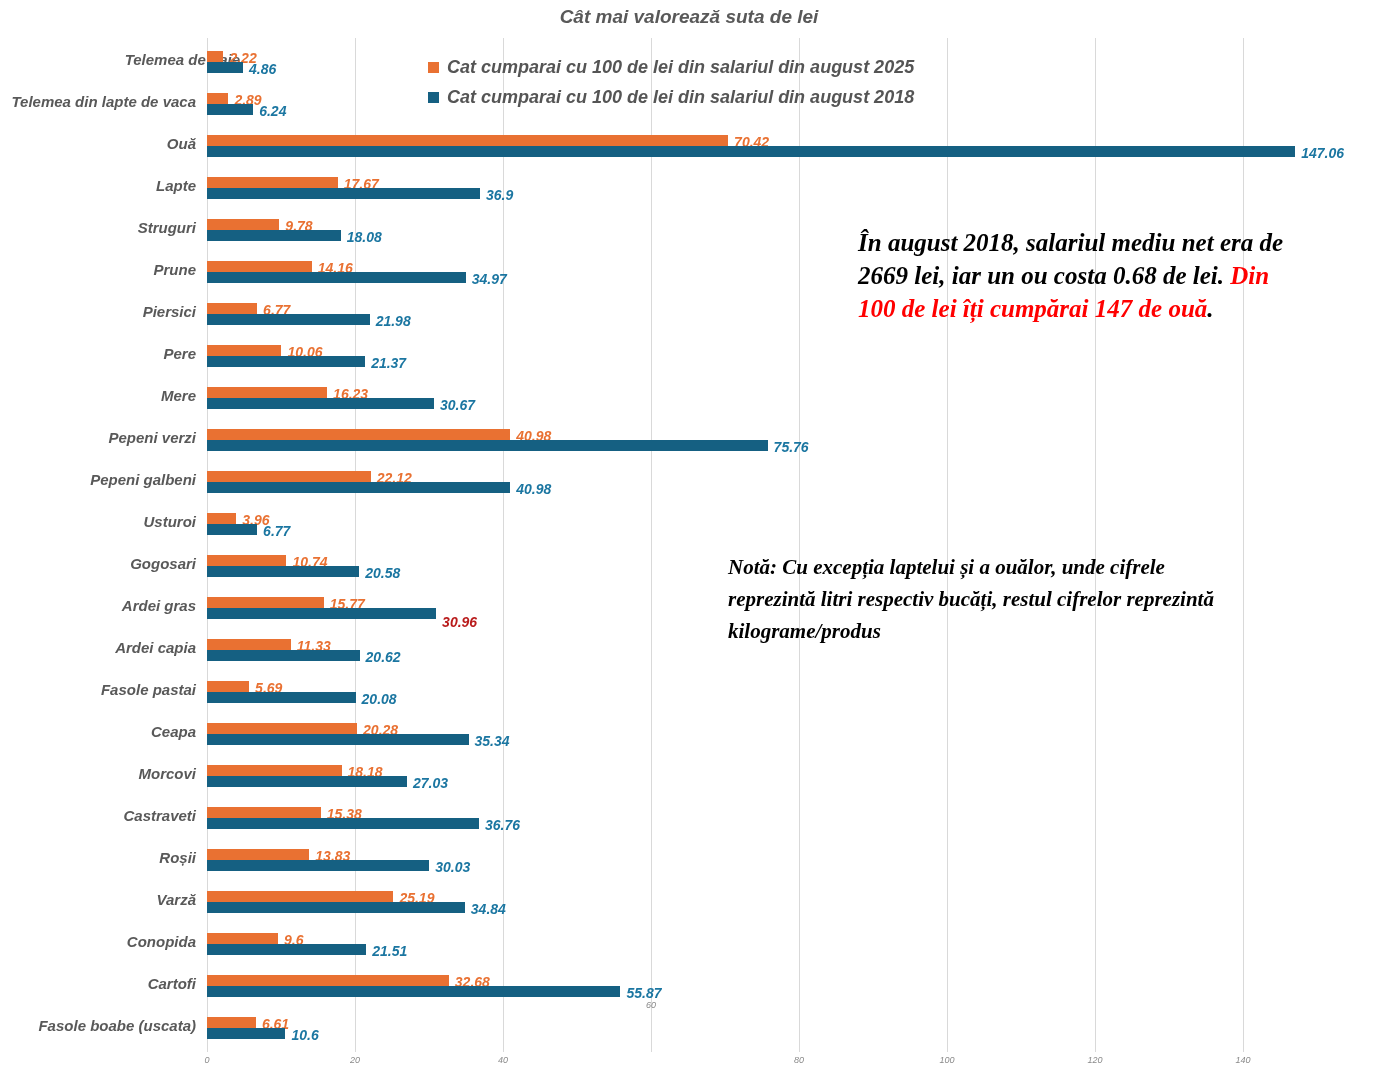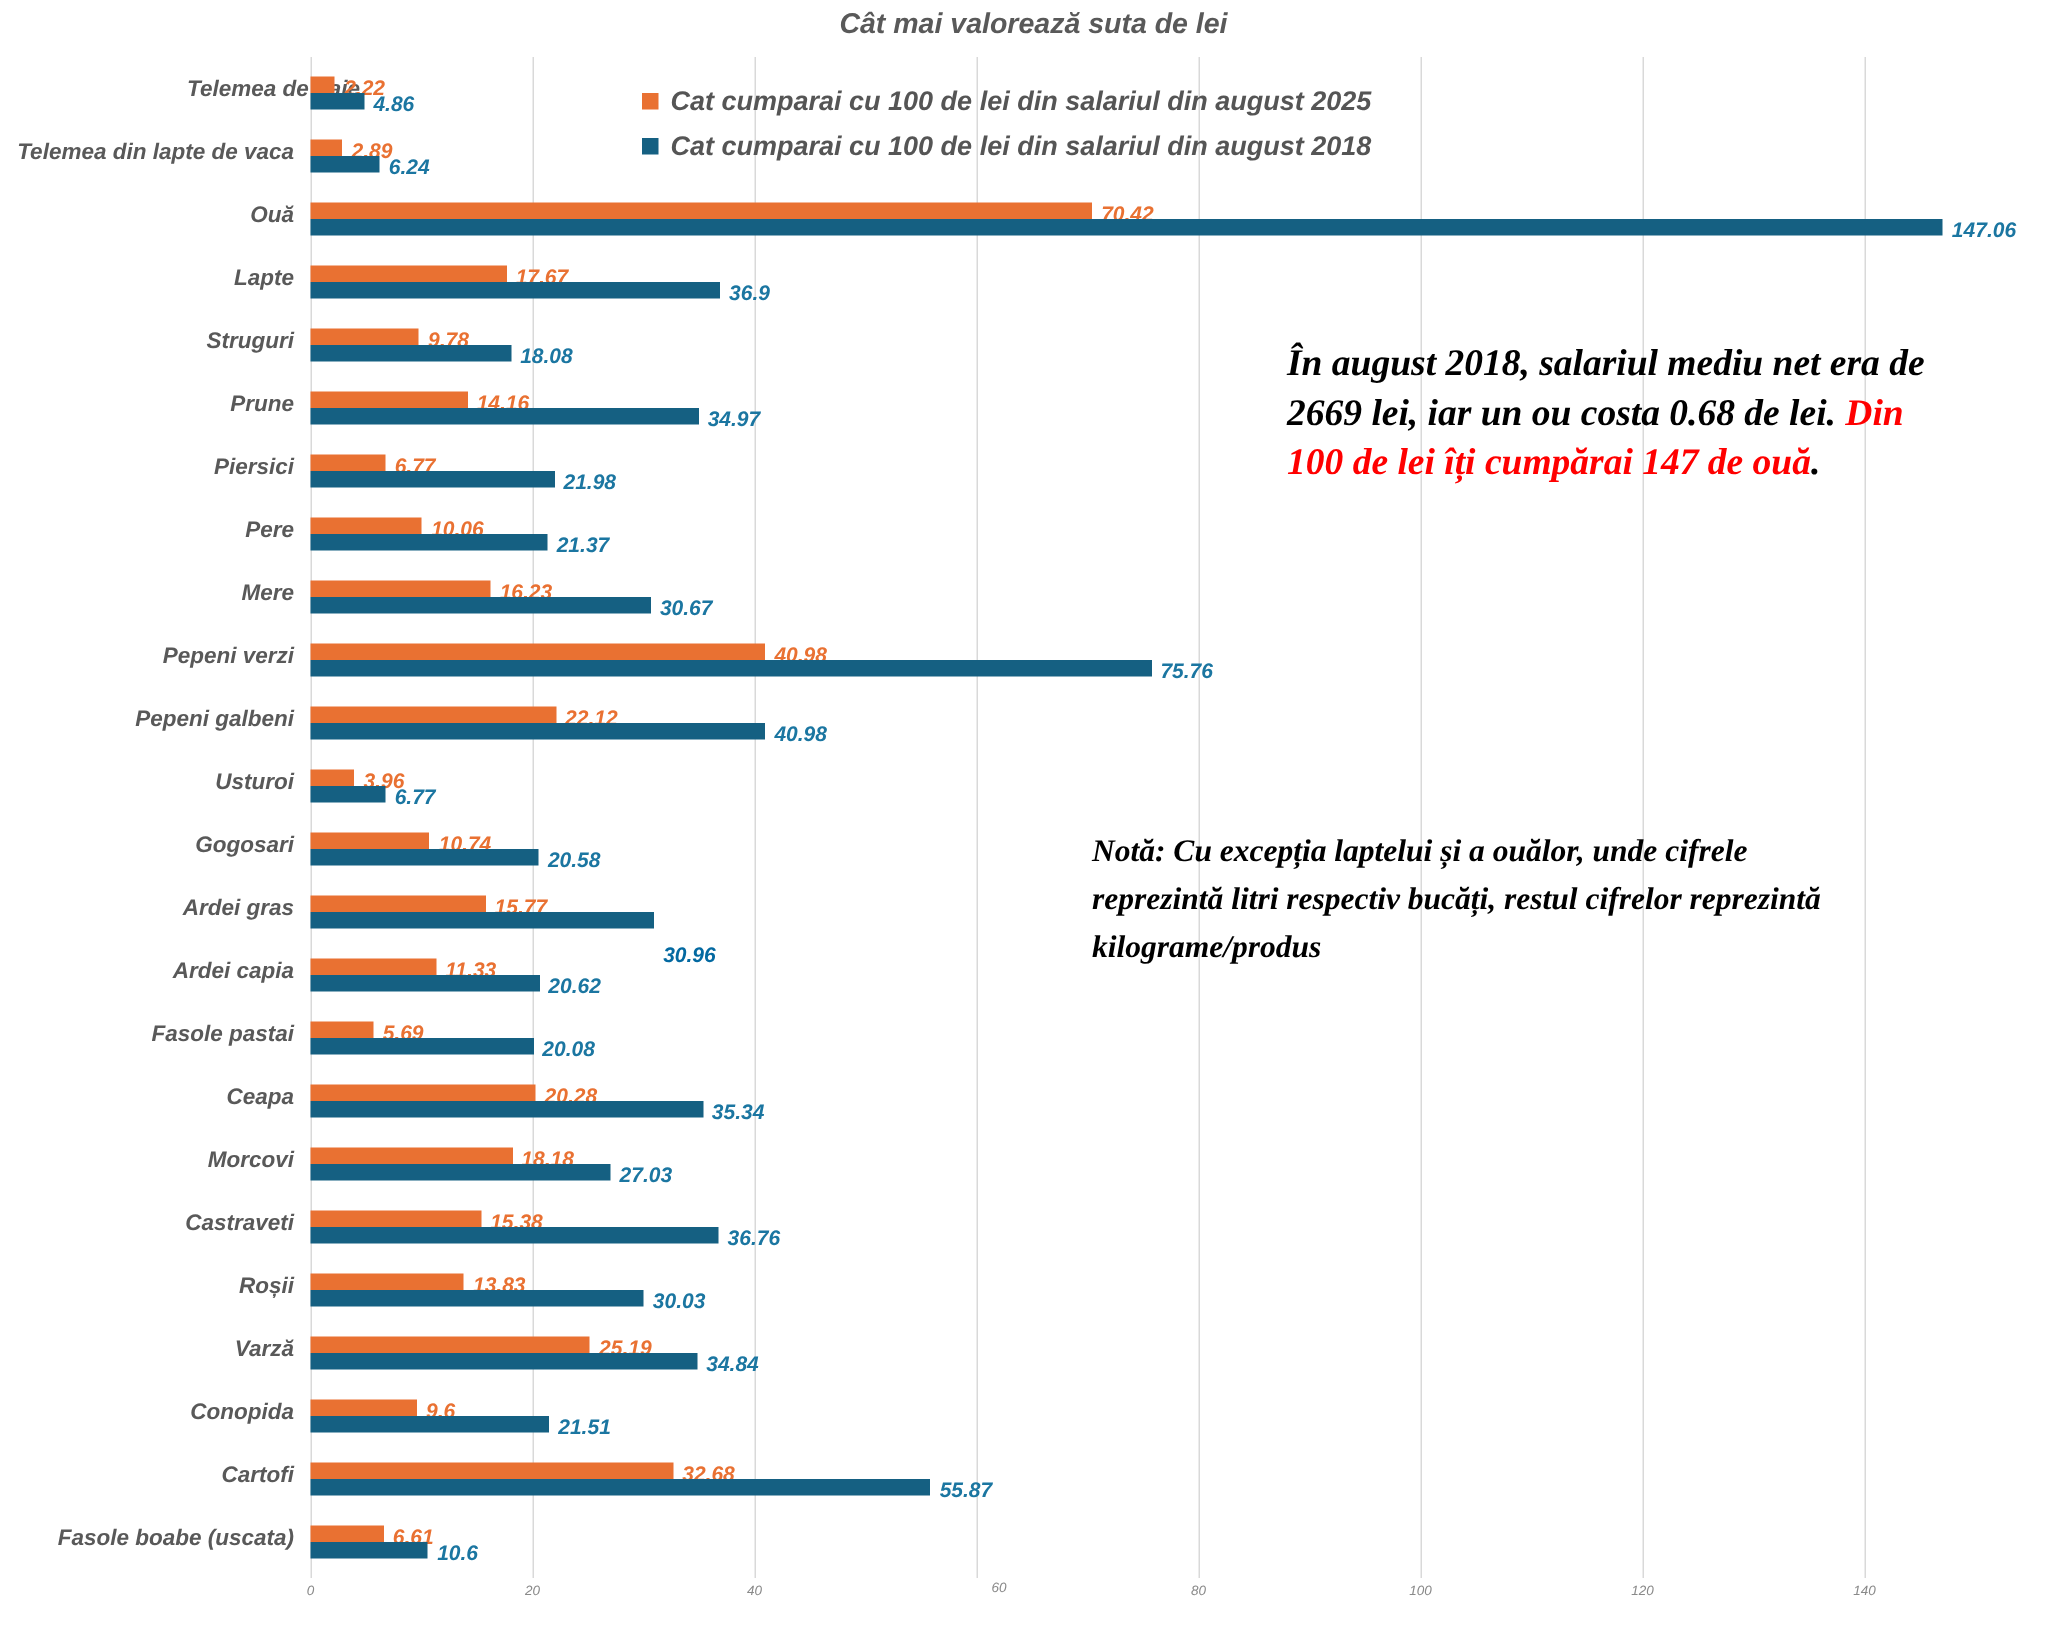--- a/index.html
+++ b/index.html
@@ -57,21 +57,21 @@
 <div id="canvas">
   <div id="chart-title">Cât mai valorează suta de lei</div>
   <div id="plot">
       <div class="gridline" style="left: 207px; top: 38px; height: 1014px;"></div>
       <div class="tick-label" style="left: 187px; top: 1055px;">0</div>
       <div class="gridline" style="left: 355px; top: 38px; height: 1014px;"></div>
       <div class="tick-label" style="left: 335px; top: 1055px;">20</div>
       <div class="gridline" style="left: 503px; top: 38px; height: 1014px;"></div>
       <div class="tick-label" style="left: 483px; top: 1055px;">40</div>
       <div class="gridline" style="left: 651px; top: 38px; height: 1014px;"></div>
-      <div class="tick-label" style="left: 631px; top: 1053px; text-align: right;">60</div>
+      <div class="tick-label" style="left: 631px; top: 1000px;">60</div>
       <div class="gridline" style="left: 799px; top: 38px; height: 1014px;"></div>
       <div class="tick-label" style="left: 779px; top: 1055px;">80</div>
       <div class="gridline" style="left: 947px; top: 38px; height: 1014px;"></div>
       <div class="tick-label" style="left: 927px; top: 1055px;">100</div>
       <div class="gridline" style="left: 1095px; top: 38px; height: 1014px;"></div>
       <div class="tick-label" style="left: 1075px; top: 1055px;">120</div>
       <div class="gridline" style="left: 1243px; top: 38px; height: 1014px;"></div>
       <div class="tick-label" style="left: 1223px; top: 1055px;">140</div>
       <div class="cat-label" style="top: 38px; height: 42px; padding-left: 44px;">Telemea de oaie</div>
       <div class="bar" style="left: 207px; top: 51px; width: 16.428px; background: rgb(233, 113, 50);"></div>
@@ -135,21 +135,21 @@
       <div class="val-label" style="left: 263.098px; top: 530.5px; color: rgb(27, 118, 161);">6.77</div>
       <div class="cat-label" style="top: 542px; height: 42px;">Gogosari</div>
       <div class="bar" style="left: 207px; top: 555px; width: 79.476px; background: rgb(233, 113, 50);"></div>
       <div class="val-label" style="left: 292.476px; top: 561.5px; color: rgb(233, 113, 50);">10.74</div>
       <div class="bar" style="left: 207px; top: 566px; width: 152.292px; background: rgb(21, 96, 130);"></div>
       <div class="val-label" style="left: 365.292px; top: 572.5px; color: rgb(27, 118, 161);">20.58</div>
       <div class="cat-label" style="top: 584px; height: 42px;">Ardei gras</div>
       <div class="bar" style="left: 207px; top: 597px; width: 116.698px; background: rgb(233, 113, 50);"></div>
       <div class="val-label" style="left: 329.698px; top: 603.5px; color: rgb(233, 113, 50);">15.77</div>
       <div class="bar" style="left: 207px; top: 608px; width: 229.104px; background: rgb(21, 96, 130);"></div>
-      <div class="val-label" style="left: 442.104px; top: 636px; color: #0369a1;">30.96</div>
+      <div class="val-label" style="left: 442.104px; top: 622px; color: #b91c1c;">30.96</div>
       <div class="cat-label" style="top: 626px; height: 42px;">Ardei capia</div>
       <div class="bar" style="left: 207px; top: 639px; width: 83.842px; background: rgb(233, 113, 50);"></div>
       <div class="val-label" style="left: 296.842px; top: 645.5px; color: rgb(233, 113, 50);">11.33</div>
       <div class="bar" style="left: 207px; top: 650px; width: 152.588px; background: rgb(21, 96, 130);"></div>
       <div class="val-label" style="left: 365.588px; top: 656.5px; color: rgb(27, 118, 161);">20.62</div>
       <div class="cat-label" style="top: 668px; height: 42px;">Fasole pastai</div>
       <div class="bar" style="left: 207px; top: 681px; width: 42.106px; background: rgb(233, 113, 50);"></div>
       <div class="val-label" style="left: 255.106px; top: 687.5px; color: rgb(233, 113, 50);">5.69</div>
       <div class="bar" style="left: 207px; top: 692px; width: 148.592px; background: rgb(21, 96, 130);"></div>
       <div class="val-label" style="left: 361.592px; top: 698.5px; color: rgb(27, 118, 161);">20.08</div>

